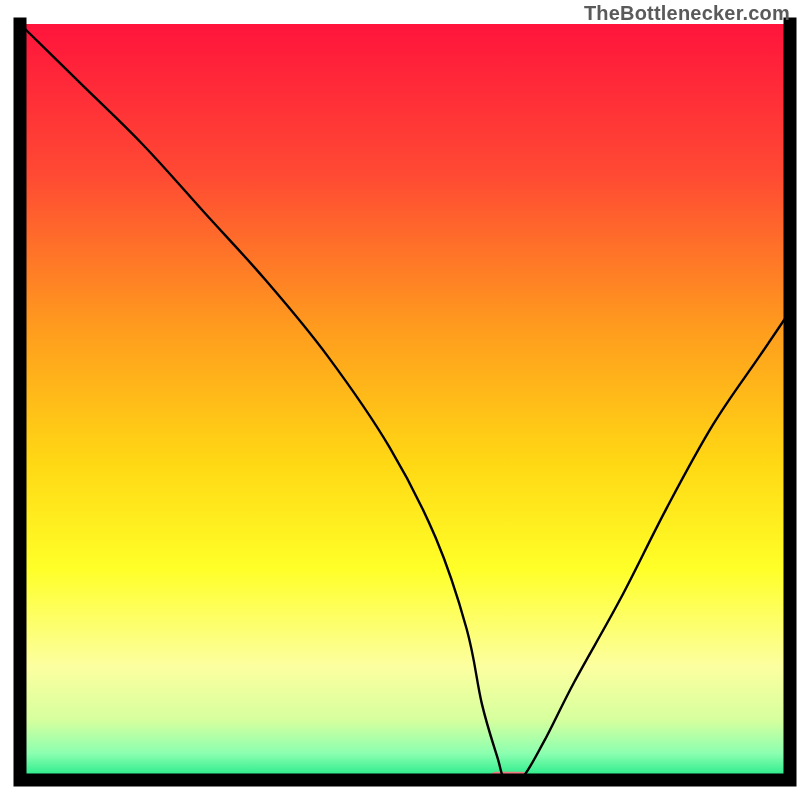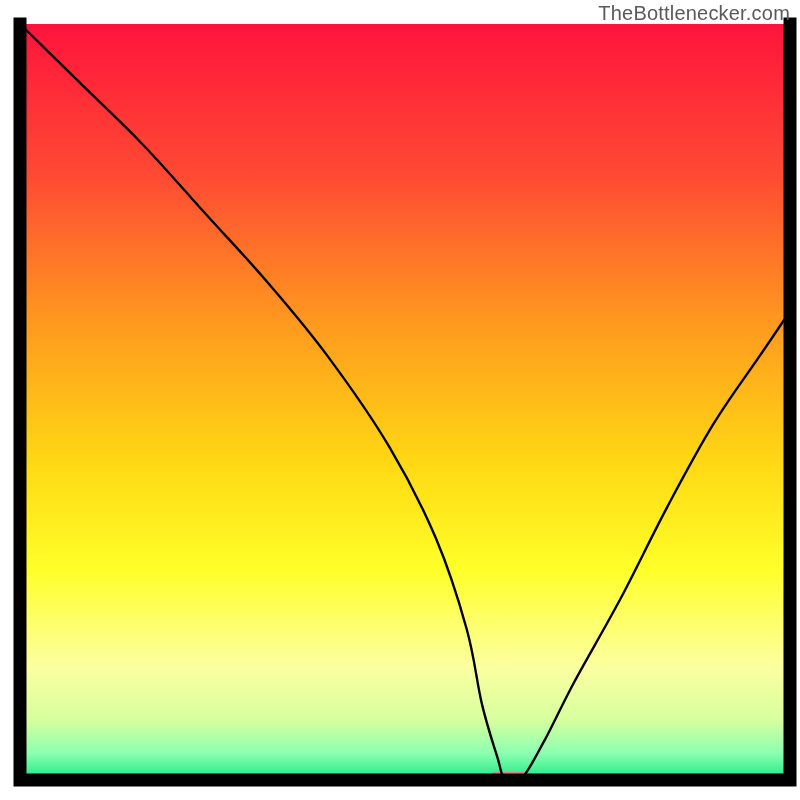--- a/index.html
+++ b/index.html
@@ -13,21 +13,21 @@
   .container {
     position: relative;
     width: 800px;
     height: 800px;
   }
   .watermark {
     position: absolute;
     top: 2px;
     right: 10px;
     font-size: 20px;
-    font-weight: 400;
+    font-weight: 700;
     color: #5a5a5a;
     letter-spacing: 0.2px;
     z-index: 10;
   }
   svg.chart {
     position: absolute;
     top: 0;
     left: 0;
   }
 </style>

